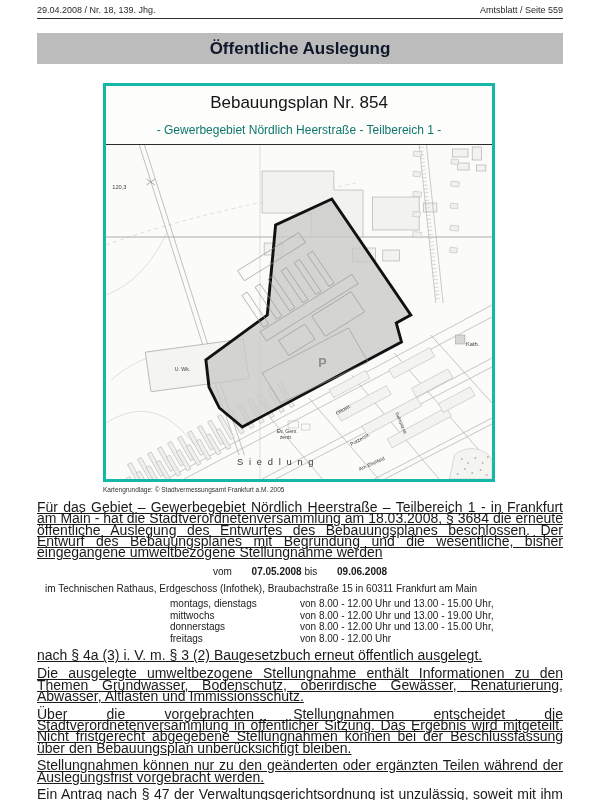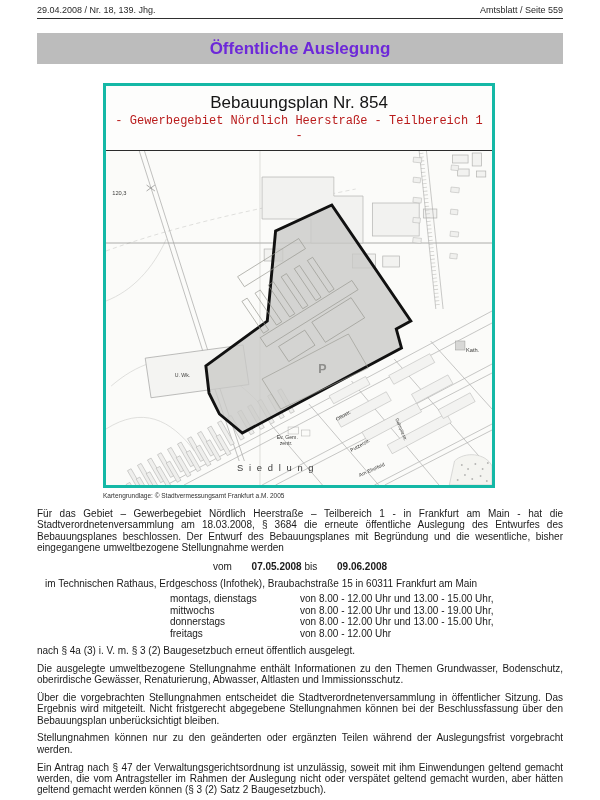--- a/index.html
+++ b/index.html
@@ -7,31 +7,31 @@
     width:600px;height:800px;background:#ffffff;color:#1a1a1a;
     font-family:"Liberation Sans","DejaVu Sans",sans-serif;
     -webkit-font-smoothing:antialiased;overflow:hidden;
   }
   .content{padding:0 37px;}
   
   .hdr{display:flex;justify-content:space-between;align-items:center;
        font-size:9px;padding:5px 0 3px;border-bottom:1px solid #2f2f2f;color:#2a2a2a;}
   
   .banner{margin-top:14px;height:31px;line-height:31px;background:#bcbcbc;
-          text-align:center;font-size:17px;font-weight:bold;color:#6d28d9;}
+          text-align:center;font-size:17px;font-weight:bold;color:#0f172a;}
   
   .mapbox{margin-top:19px;margin-left:66px;width:386px;border:3px solid #14b8a6;background:#fdfdfc;}
   .maptitle{text-align:center;padding:7px 4px 6px;border-bottom:1px solid #2b2b2b;}
   .maptitle .t1{font-size:17px;line-height:20px;color:#151515;}
-  .maptitle .t2{font-size:12px;line-height:15px;margin-top:1px;color:#b91c1c;font-family:Liberation Mono, monospace;}
+  .maptitle .t2{font-size:12px;line-height:15px;margin-top:10px;color:#0f766e;}
   svg.map{display:block;width:386px;height:334px;}
   .mapcaption{margin:4px 0 0 66px;font-size:6.5px;color:#303030;}
   
   .bodytext{margin-top:9px;}
-  .bodytext p{margin:0 0 6.5px;font-size:10px;line-height:11.3px;text-align:justify;}
+  .bodytext p{margin:0 0 6.5px;font-size:14px;line-height:11.3px;text-align:justify;text-decoration:underline;}
   .dateline{text-align:center;font-size:10px;line-height:13px;margin:1px 0 5px;}
   .dateline b{font-weight:bold;padding-left:17px;}
   .loc{margin:0 8px 4px;font-size:10px;line-height:11.5px;}
   .sched{margin:0 0 6px 89px;font-size:10px;line-height:11.5px;}
   .srow{display:flex;}
   .sdays{width:130px;flex:none;padding-left:44px;}
   .signature{text-align:right;padding-right:28px;font-size:10px;line-height:11.5px;margin-top:3px;}
 </style>
 </head>
 <body>

